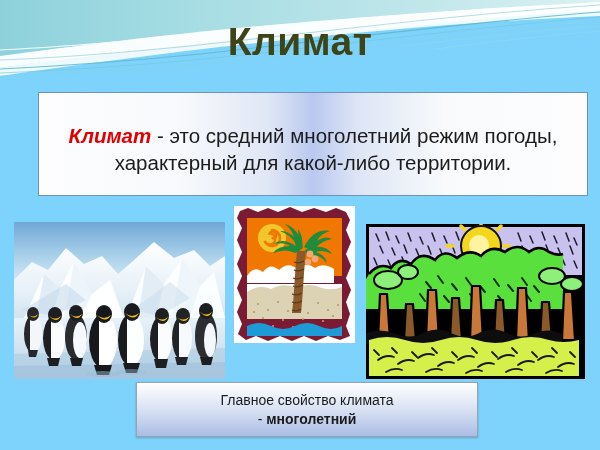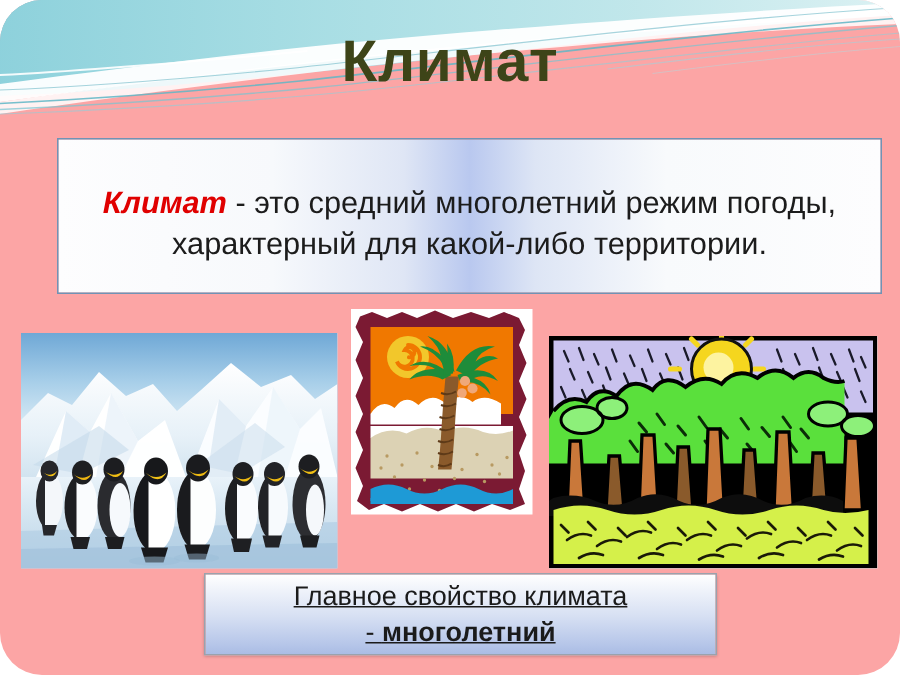--- a/index.html
+++ b/index.html
@@ -2,21 +2,21 @@
 <html><head>
 <meta charset="utf-8">
 <style>
   html,body{margin:0;padding:0;}
   body{
     width:600px;height:450px;overflow:hidden;
     background:#ffffff;
     font-family:"Liberation Sans","DejaVu Sans",sans-serif;
     position:relative;
   }
-  .slide{position:absolute;inset:0;background:#fca5a5;overflow:hidden;border-radius:28px;}
+  .slide{position:absolute;inset:0;background:#7dd3fc;overflow:hidden;}
 
   
   .header-deco{position:absolute;left:0;top:0;width:600px;height:78px;overflow:hidden;}
   .header-deco svg{display:block;width:600px;height:78px;}
 
   
   .title{
     position:absolute;left:0;top:22px;width:600px;
     text-align:center;
     font-size:39px;font-weight:bold;
@@ -68,21 +68,21 @@
   .caption-box{
     position:absolute;left:136px;top:382px;width:342px;height:55px;
     box-sizing:border-box;
     border:1px solid #9aa2ad;
     background:linear-gradient(to bottom,#ffffff 0%,#f2f5fb 16%,#d7e0f3 52%,#b6c6e9 88%,#aabce4 100%);
     display:flex;align-items:center;justify-content:center;
     box-shadow:0 1px 2px rgba(0,0,0,0.22);
   }
   .caption-text{
     width:100%;text-align:center;
-    font-size:18px;line-height:1.30;color:#1b1b1b;text-decoration:underline;
+    font-size:14px;line-height:1.30;color:#1b1b1b;
   }
   .caption-strong{font-weight:bold;}
 </style>
 </head>
 <body>
 
 <div class="slide">
 
   <div class="header-deco">
     <svg viewBox="0 0 600 78" preserveAspectRatio="none" xmlns="http://www.w3.org/2000/svg">

